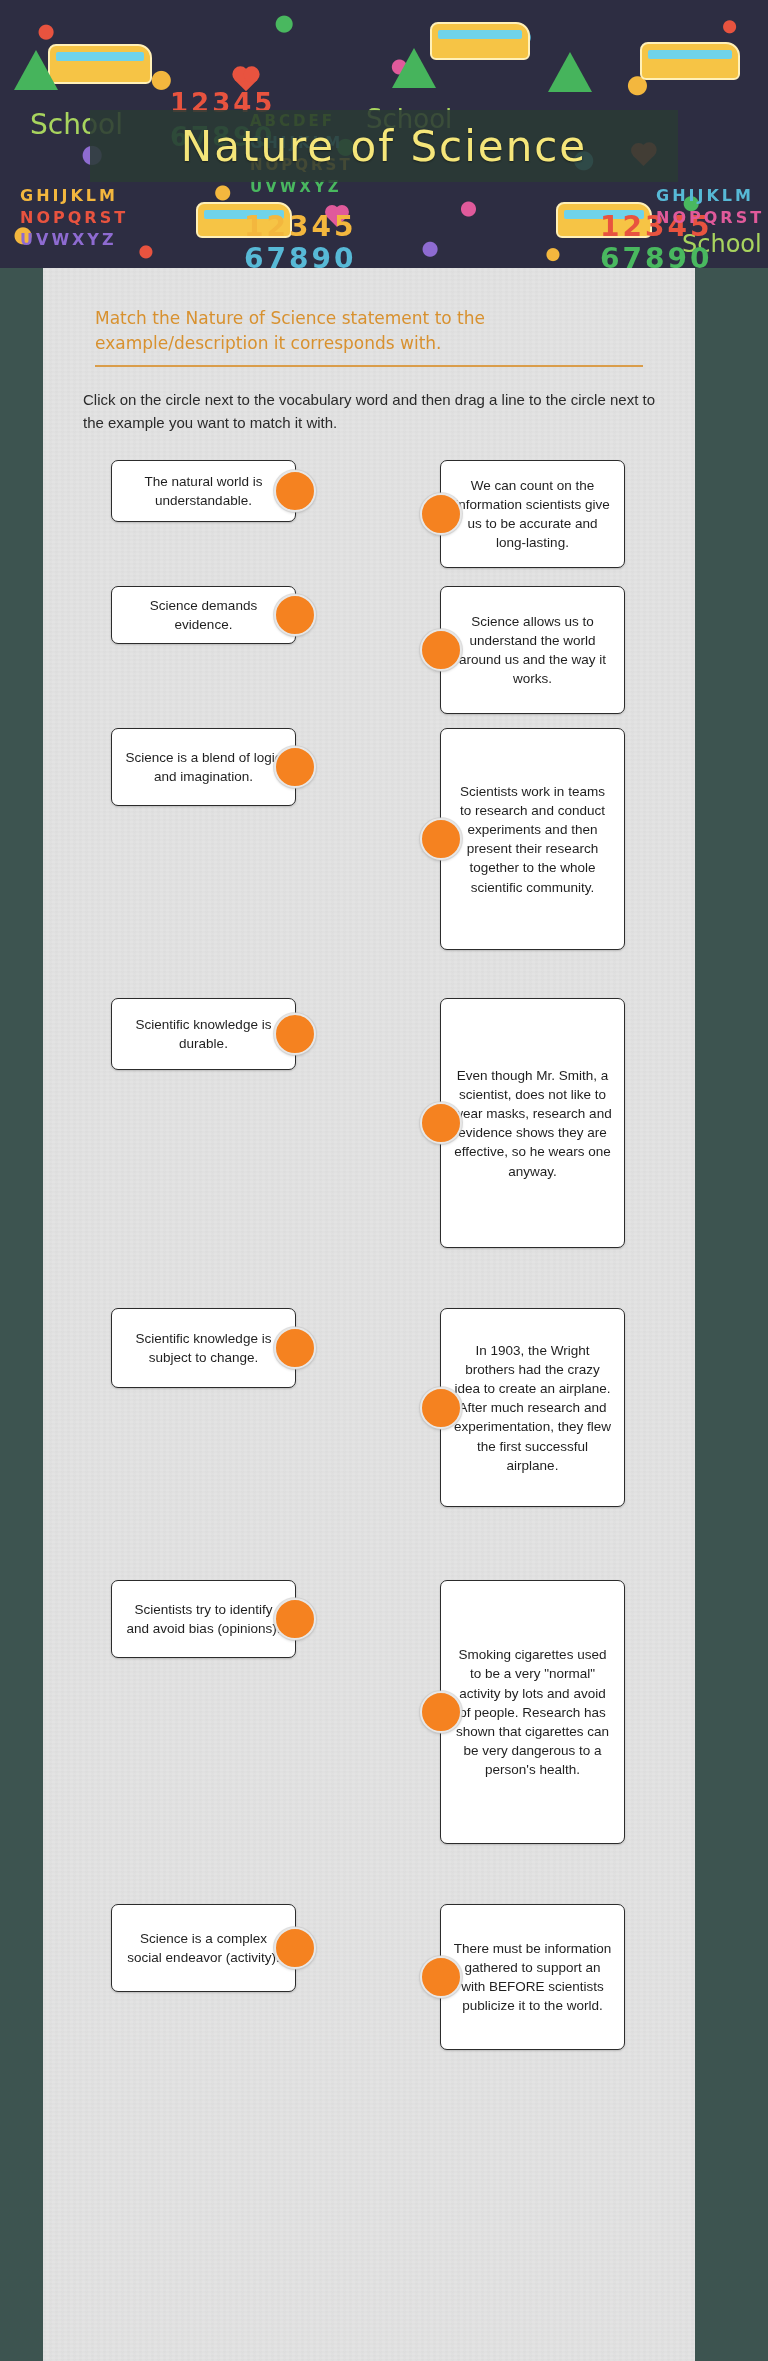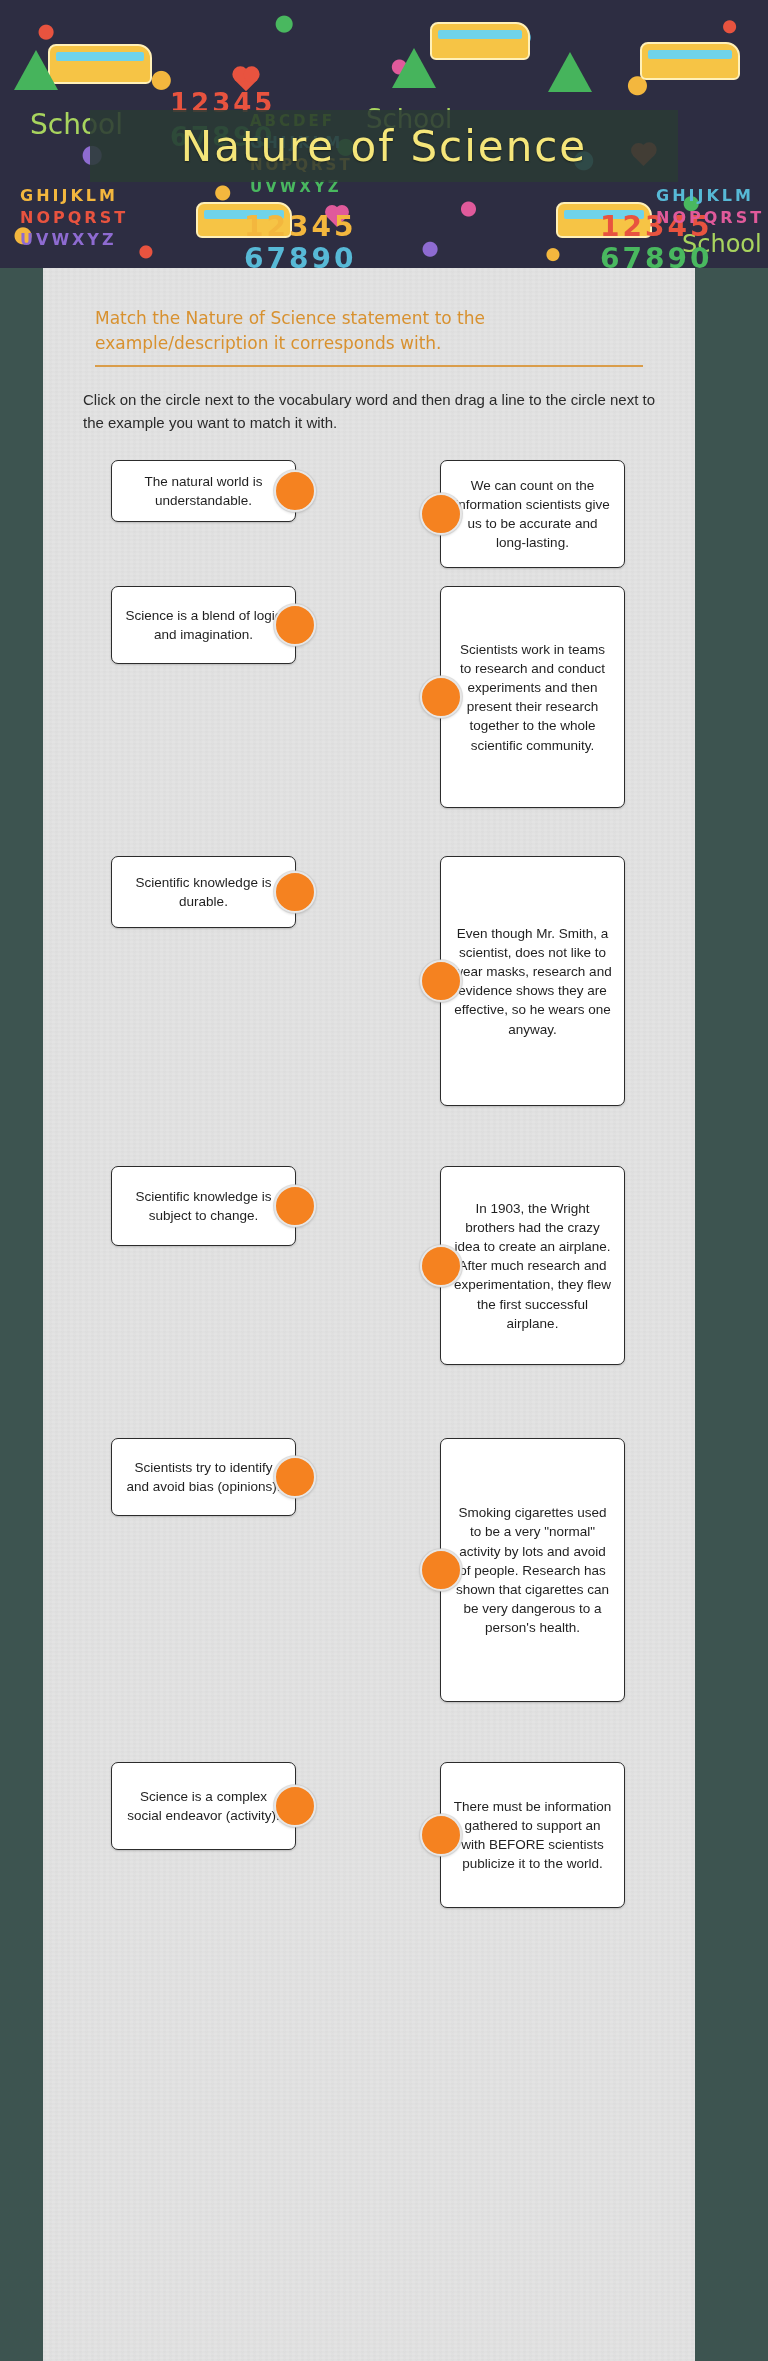--- a/index.html
+++ b/index.html
@@ -259,20 +259,30 @@
         <div class="card left" style="height:62px;">
           <span>The natural world is understandable.</span>
           <span class="dot on-left"></span>
         </div>
         <div class="card right" style="height:108px;">
           <span>We can count on the information scientists give us to be accurate and long-lasting.</span>
           <span class="dot on-right"></span>
         </div>
       </div>
 
+      <div class="match-row" style="min-height:108px;">
+        <div class="card left" style="height:58px;">
+          <span>Science demands evidence.</span>
+          <span class="dot on-left"></span>
+        </div>
+        <div class="card right" style="height:128px;">
+          <span>Science allows us to understand the world around us and the way it works.</span>
+          <span class="dot on-right"></span>
+        </div>
+      </div>
 
       <div class="match-row" style="min-height:180px;">
         <div class="card left" style="height:78px;">
           <span>Science is a blend of logic and imagination.</span>
           <span class="dot on-left"></span>
         </div>
         <div class="card right" style="height:222px;">
           <span>Scientists work in teams to research and conduct experiments and then present their research together to the whole scientific community.</span>
           <span class="dot on-right"></span>
         </div>

